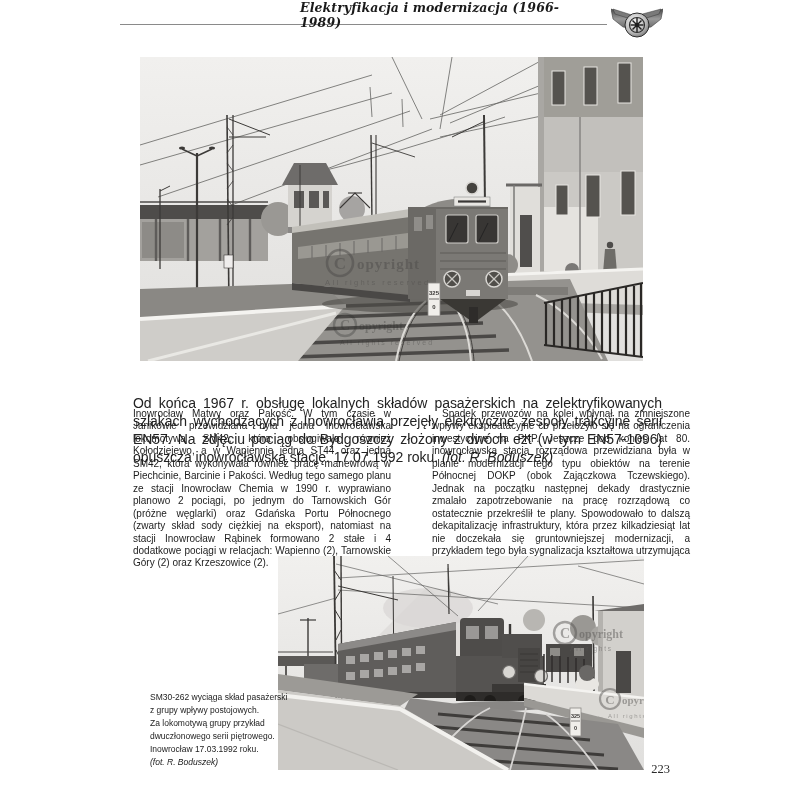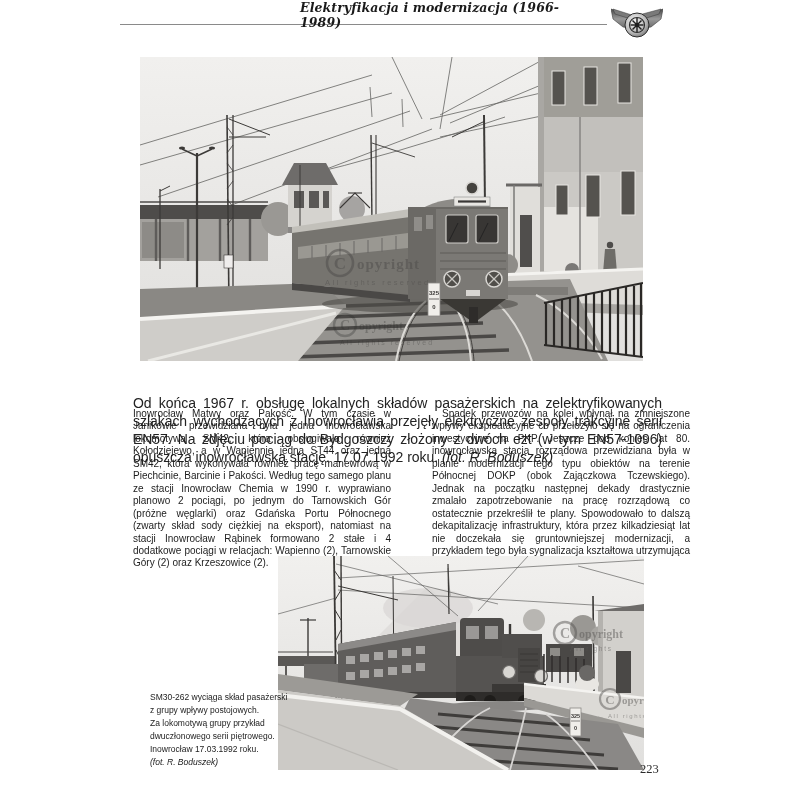--- a/index.html
+++ b/index.html
@@ -15,21 +15,21 @@
   #photo2{left:278px;top:556px;width:366px;height:214px;}
   .caption1{position:absolute;left:133px;top:394px;width:529px;
         font-size:14px;line-height:18px;letter-spacing:-0.05px;color:#222;text-align:justify;}
   .caption2{position:absolute;left:142px;top:691px;width:140px;
         font-size:8.5px;line-height:12.9px;color:#222;margin-left:8px;}
   .credit{font-style:italic;}
   .bodycol{position:absolute;top:408px;width:258px;font-size:10px;line-height:12.45px;
         text-align:justify;color:#1c1c1c;}
   #col-left{left:133px;}
   #col-right{left:404px;text-indent:10px;margin-left:28px;}
-  .pagenum{position:absolute;left:640px;top:762px;width:30px;text-align:left;
+  .pagenum{position:absolute;left:640px;top:762px;width:30px;text-align:right;
         font-family:"Liberation Serif",serif;font-size:12.5px;color:#2a2a2a;}
   svg{display:block;}
 </style>
 </head>
 <body>
 
 <div class="page">
 
   <div class="header-rule"></div>
   <div class="header-title">Elektryfikacja i modernizacja (1966-1989)</div>

